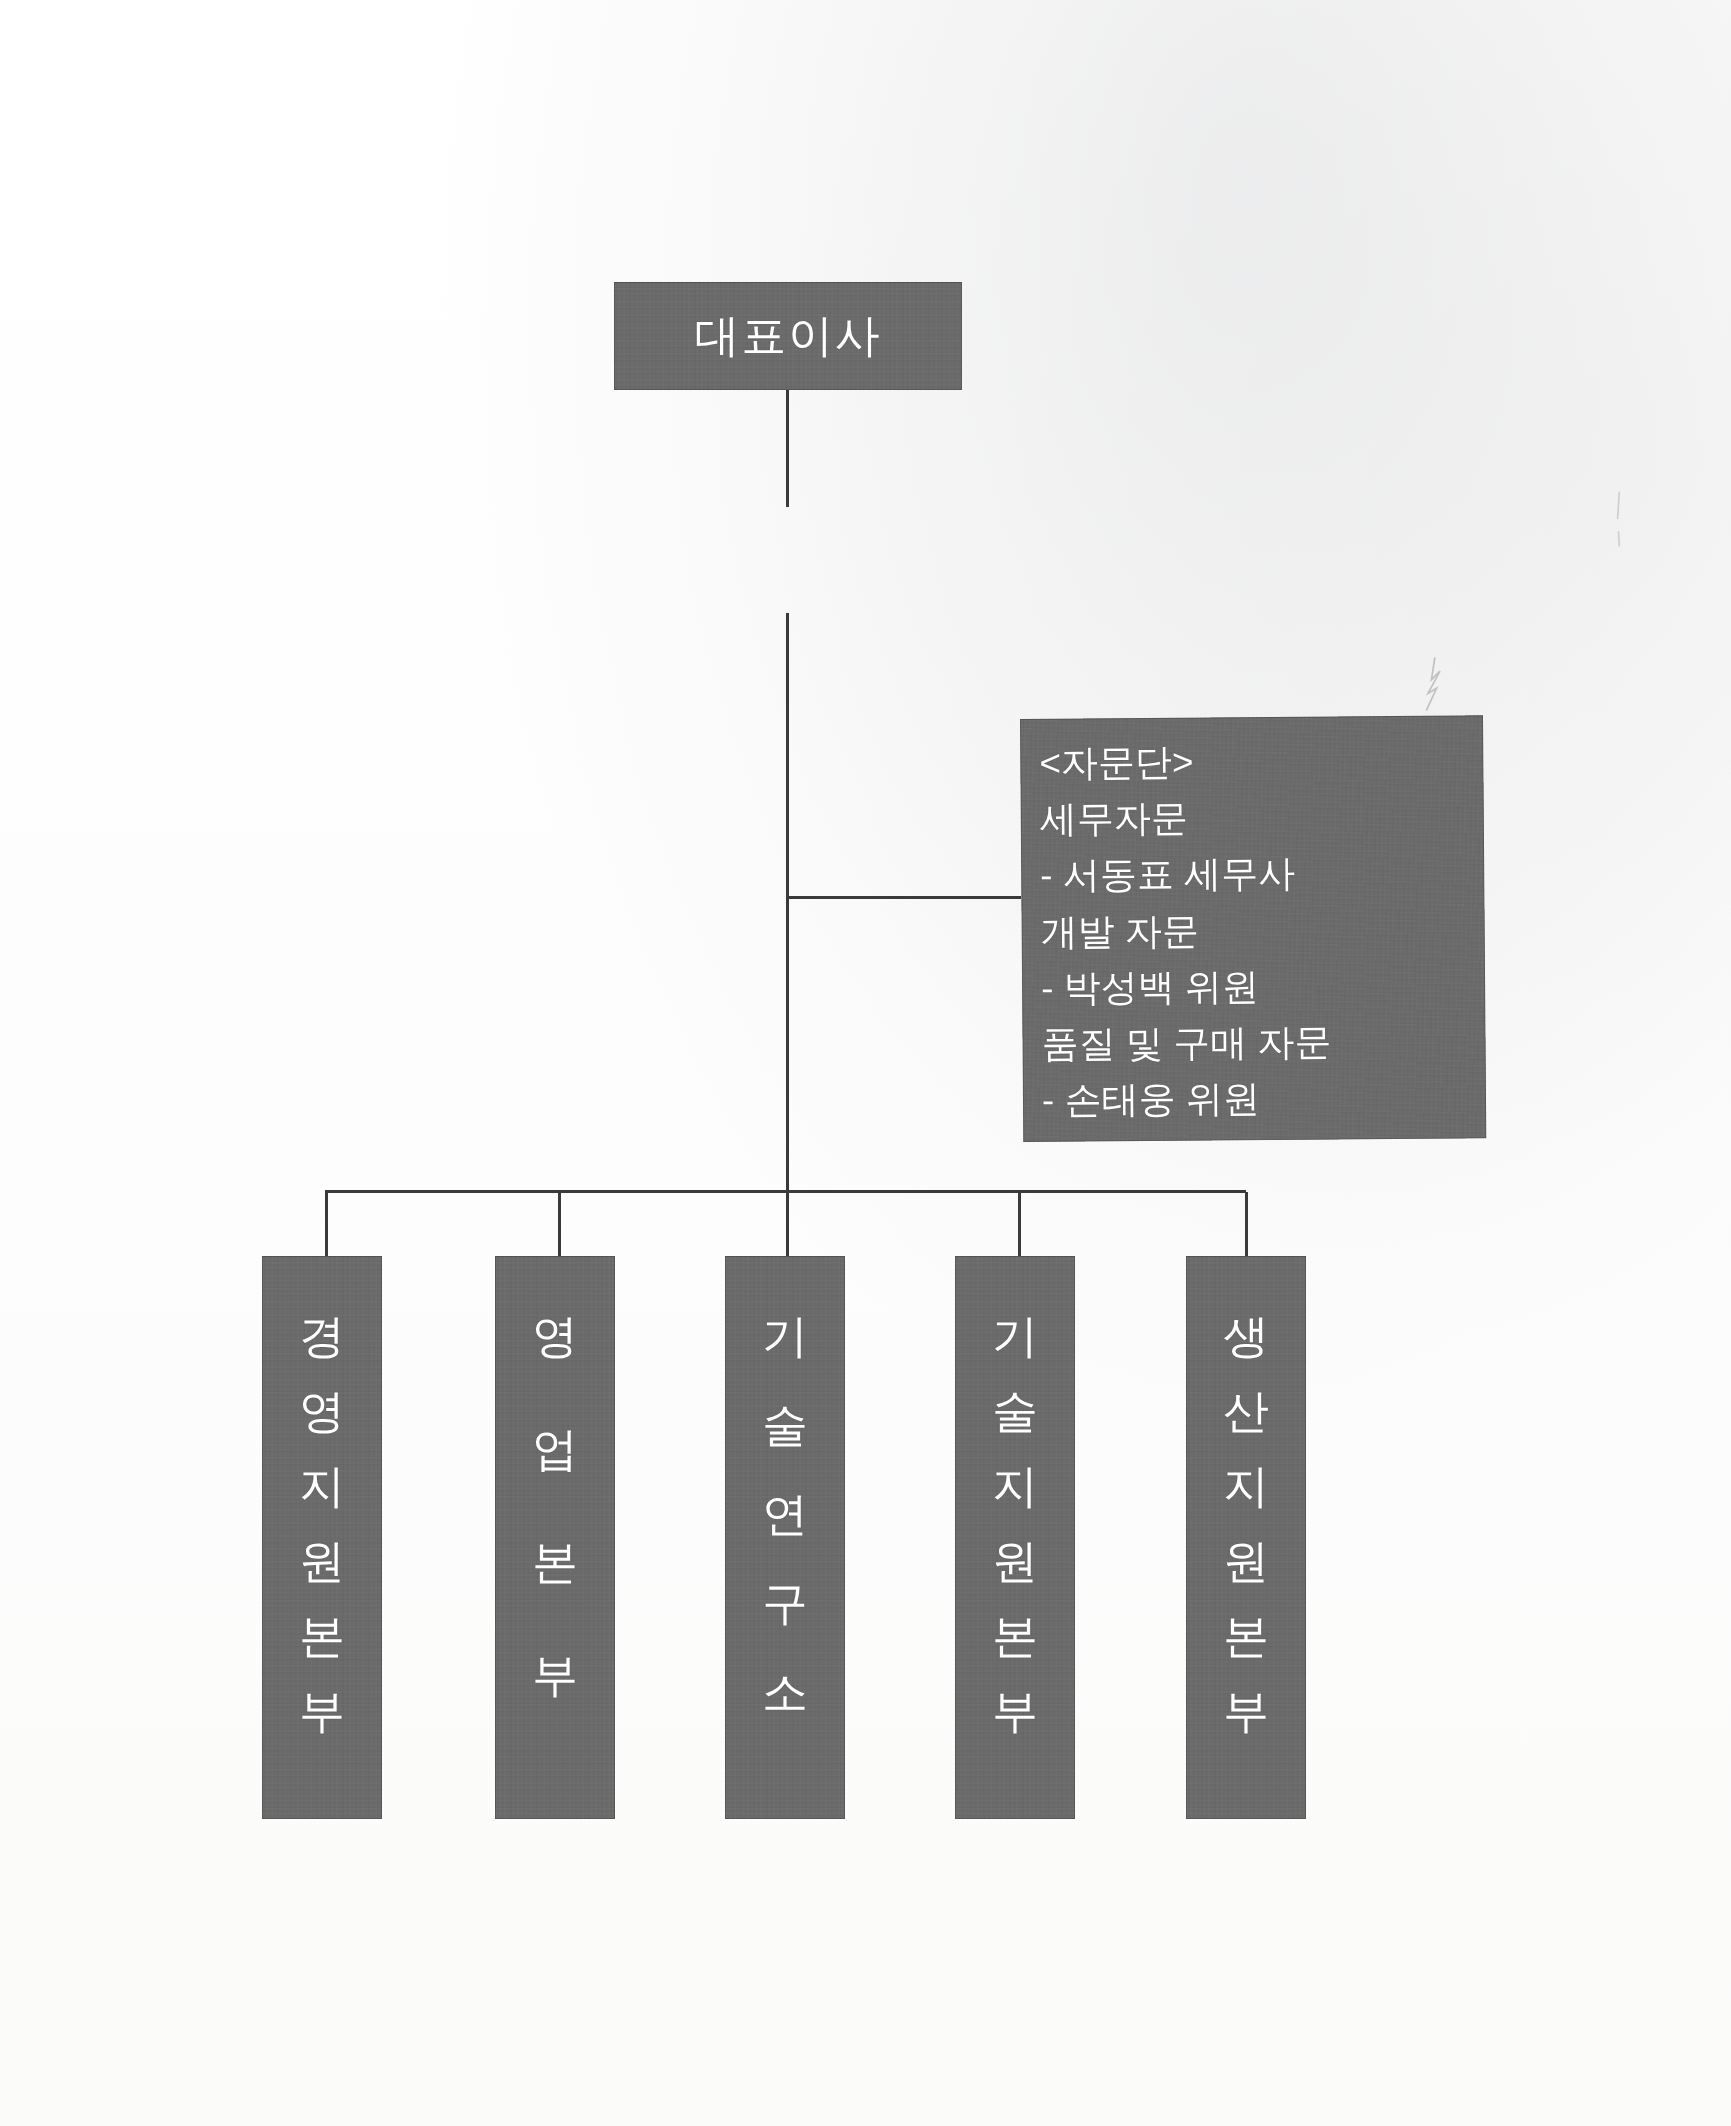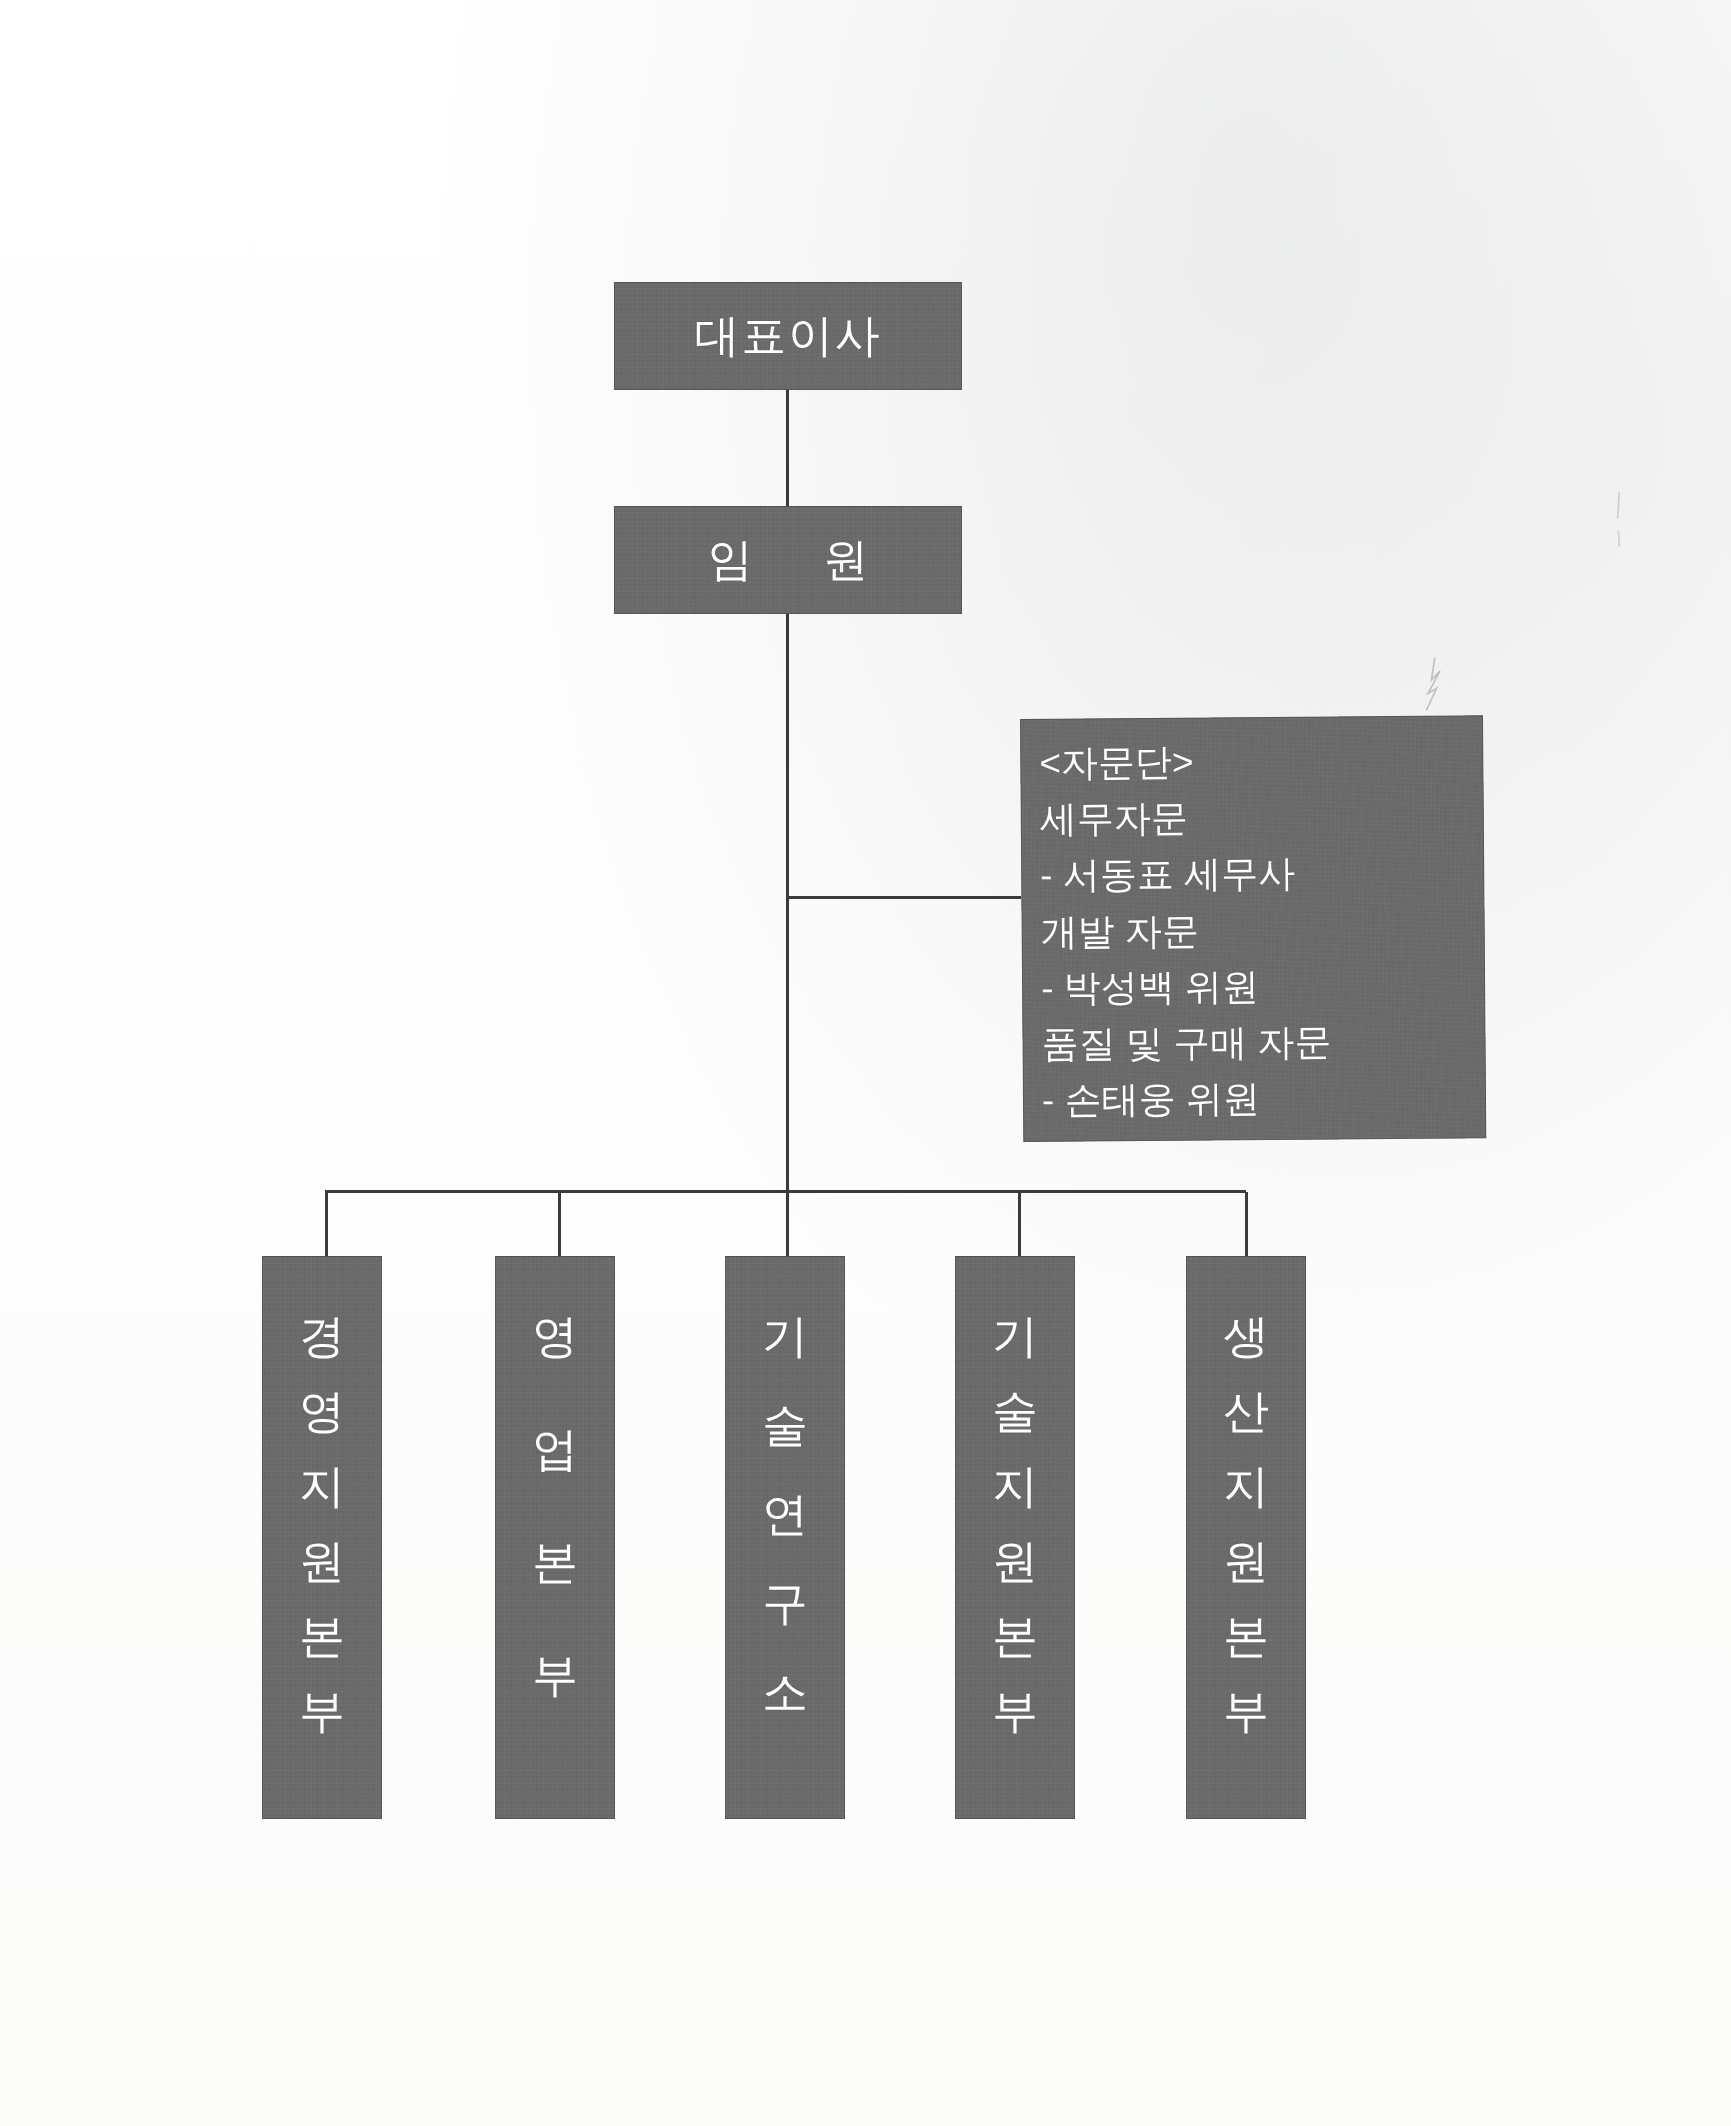--- a/index.html
+++ b/index.html
@@ -167,23 +167,20 @@
   <div class="line vline drop" id="drop-0"></div>
   <div class="line vline drop" id="drop-1"></div>
   <div class="line vline drop" id="drop-2"></div>
   <div class="line vline drop" id="drop-3"></div>
   <div class="line vline drop" id="drop-4"></div>
 
   <div class="node" id="node-ceo">
     <span class="node-label">대표이사</span>
   </div>
 
-  <div class="node" id="node-exec">
-    <span class="node-label">임 원</span>
-  </div>
 
   <div class="node" id="node-advisory">
     <div class="advisory-body">
       <div class="advisory-line">&lt;자문단&gt;</div>
       <div class="advisory-line">세무자문</div>
       <div class="advisory-line">- 서동표 세무사</div>
       <div class="advisory-line">개발 자문</div>
       <div class="advisory-line">- 박성백 위원</div>
       <div class="advisory-line">품질 및 구매 자문</div>
       <div class="advisory-line">- 손태웅 위원</div>

